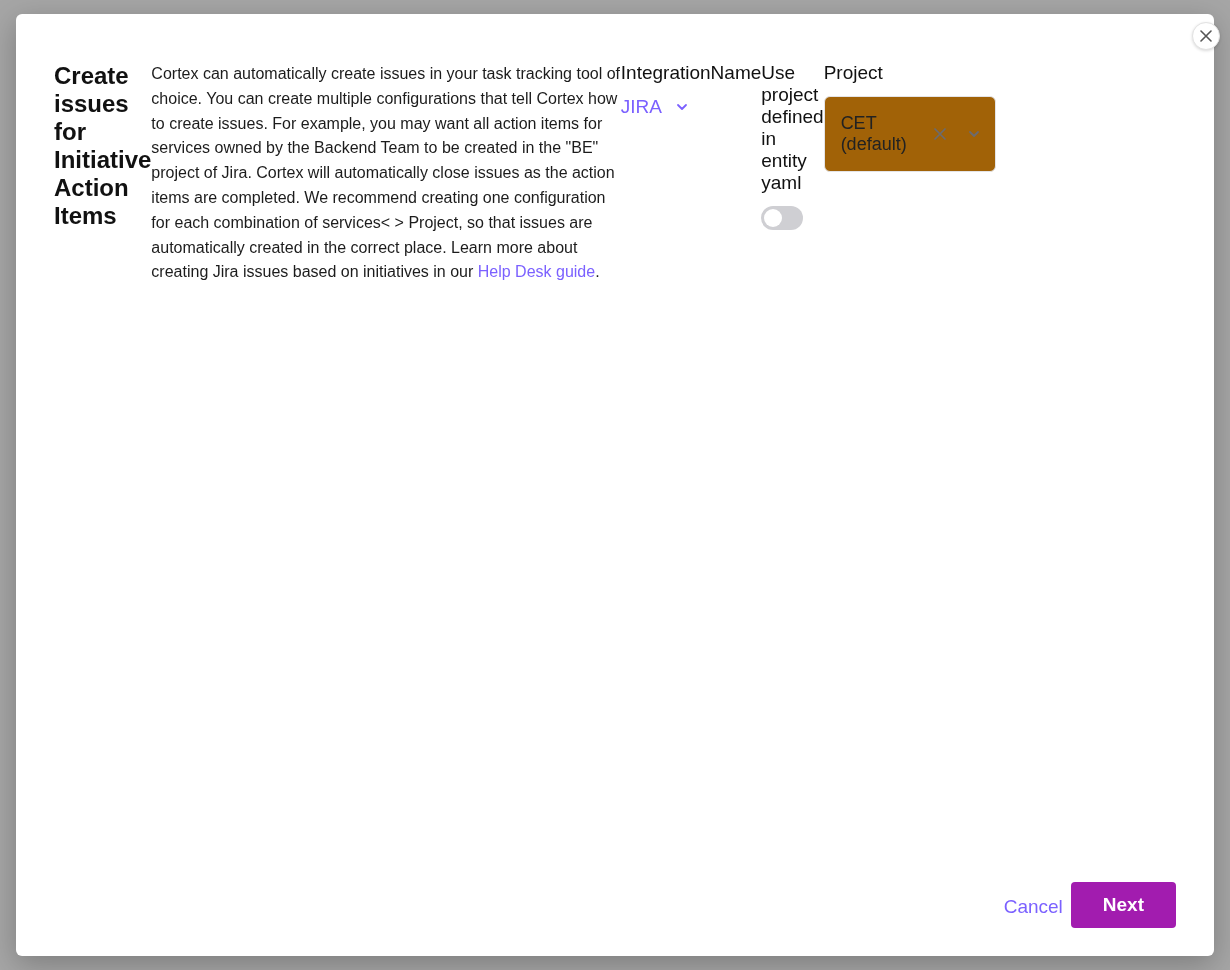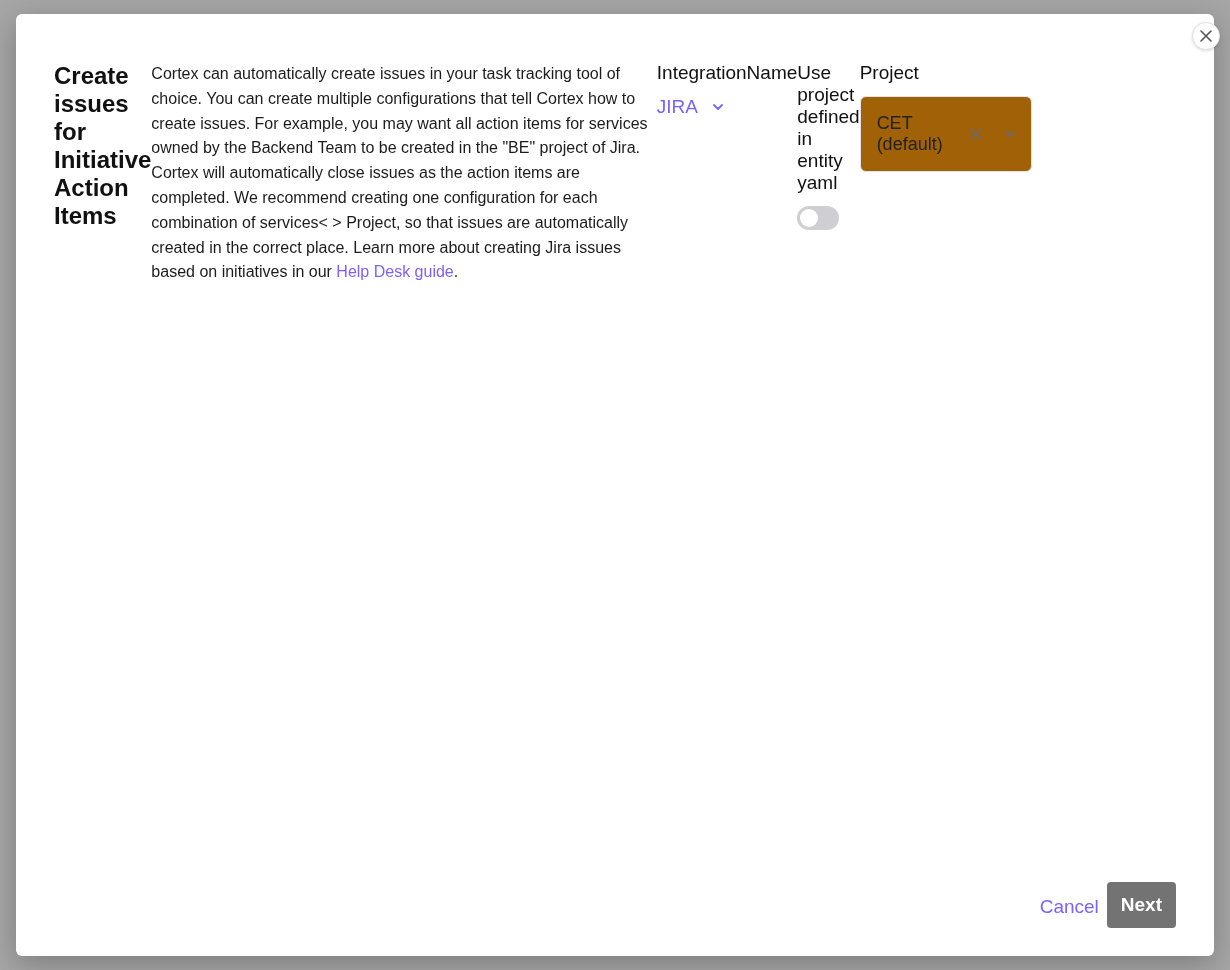--- a/index.html
+++ b/index.html
@@ -159,26 +159,26 @@
   .btn-cancel {
     background: transparent;
     border: none;
     color: #7b61ff;
     font-size: 19px;
     font-weight: 500;
     cursor: pointer;
     padding: 10px 8px;
   }
   .btn-next {
-    background: #737373;
+    background: #a21caf;
     border: none;
     color: #ffffff;
     font-size: 19px;
     font-weight: 600;
-    padding: 12px 14px;
+    padding: 12px 32px;
     border-radius: 4px;
     cursor: pointer;
   }
   svg { display: block; }
 </style>
 </head>
 <body>
 
 <div class="bg-mock">
   <div class="bg-overlay"></div>

